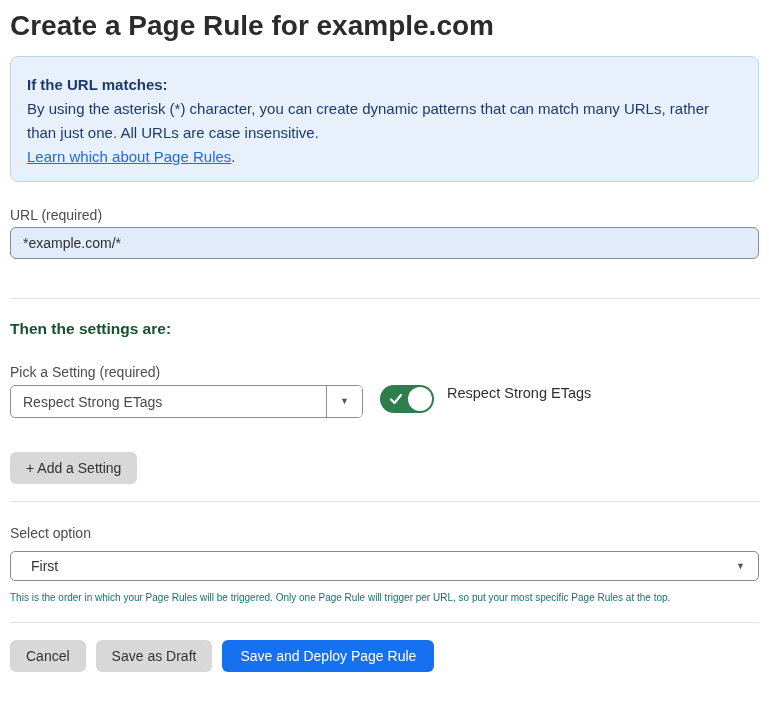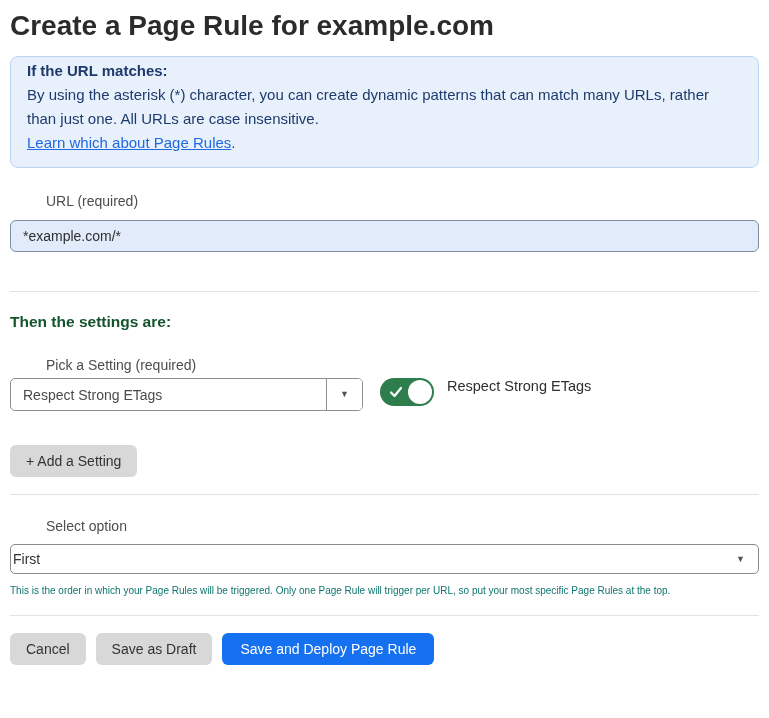--- a/index.html
+++ b/index.html
@@ -16,37 +16,37 @@
     margin: 12px 0 0 0;
     font-size: 28px; line-height: 27px; font-weight: 700;
     color: #2b2b2b;
   }
 
   .info-box {
     margin-top: 17px;
     background: #e8f1fb;
     border: 1px solid #b9d5f0;
     border-radius: 8px;
-    padding: 2px 16px 12px 16px;
+    padding: 16px 16px 12px 16px;
     font-size: 15px; line-height: 24px;
     color: #1e3a6d;
   }
   .info-box .info-heading { font-weight: 700; }
   .info-box a.info-link {
     color: #2069e0; text-decoration: underline; cursor: pointer;
   }
 
   .field-label {
-    font-size: 14px; line-height: 15px; color: #4d4d4d; margin-left: 36px;
+    font-size: 14px; line-height: 15px; color: #4d4d4d;
   }
   .url-label { margin-top: 26px; }
 
   .url-input {
     display: block;
-    margin-top: 11px;
+    margin-top: 4px;
     width: 100%; height: 31px;
     background: #e1ebf9;
     border: 1px solid #7d8da6;
     border-radius: 6px;
     padding: 15px 12px;
     font-family: "Liberation Sans", sans-serif;
     font-size: 14px; color: #2f2f2f;
     outline: none;
   }
 
@@ -130,21 +130,21 @@
   .add-setting-btn { margin-top: 34px; }
 
   .order-select {
     margin-top: 10px;
     position: relative;
     width: 100%; height: 30px;
     border: 1px solid #8a8a8a;
     border-radius: 5px;
     background: #ffffff;
     display: flex; align-items: center;
-    padding: 0 2px;
+    padding: 0 20px;
     font-size: 14px; color: #333333;
     cursor: pointer;
   }
   .order-select .arrow-glyph {
     position: absolute; right: 13px; top: 50%;
     transform: translateY(-50%);
   }
 
   .help-text {
     margin-top: 6px;

